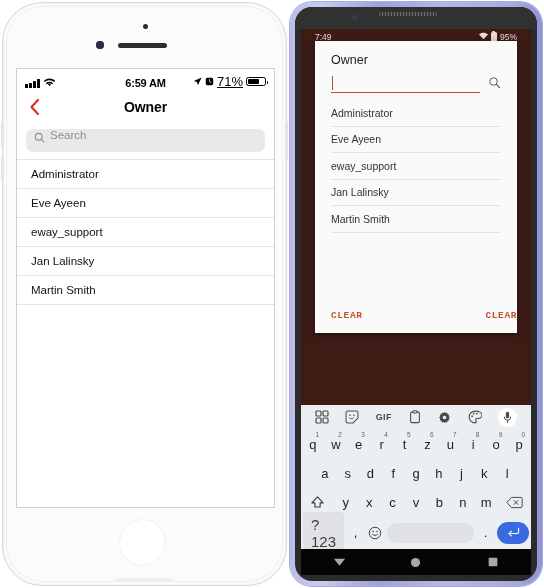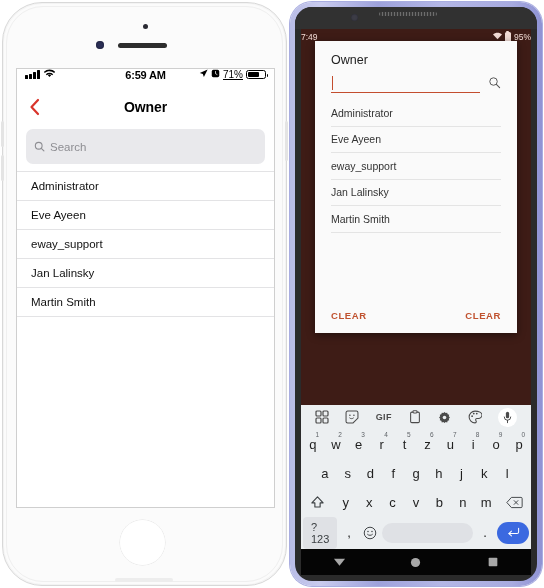--- a/index.html
+++ b/index.html
@@ -67,39 +67,39 @@
     position: absolute;
     left: 13px; top: 65px;
     width: 259px; height: 440px;
     background: #ffffff;
     border: 1px solid #cfcfcf;
     box-sizing: border-box;
     overflow: hidden;
   }
   .ios-statusbar {
     height: 20px;
-    display: flex; align-items: flex-start;
+    display: flex; align-items: flex-end;
     padding: 0 8px;
     font-size: 10px; color: #000;
     position: relative;
   }
   .ios-sb-left { display: flex; align-items: center; gap: 4px; }
   .ios-signal { display: flex; align-items: flex-end; gap: 1.5px; height: 9px; }
   .ios-signal i { width: 2.5px; background: #000; display: block; border-radius: 0.5px; }
   .ios-signal i:nth-child(1){ height: 4px; }
   .ios-signal i:nth-child(2){ height: 5.5px; }
   .ios-signal i:nth-child(3){ height: 7px; }
   .ios-signal i:nth-child(4){ height: 9px; }
   .ios-time {
     position: absolute; left: 0; right: 0; text-align: center;
     font-size: 11px; font-weight: 600; letter-spacing: -0.2px;
   }
   .ios-sb-right {
     margin-left: auto; display: flex; align-items: center; gap: 3px;
-    font-size: 10px; font-weight: 500; text-decoration: underline;
+    font-size: 13px; font-weight: 500; text-decoration: underline;
   }
   .ios-battery {
     width: 20px; height: 9px; border: 1px solid #000; border-radius: 2.5px;
     position: relative; padding: 1px; box-sizing: border-box;
   }
   .ios-battery::after {
     content: ""; position: absolute; right: -3px; top: 2.5px;
     width: 1.5px; height: 3px; background: #000; border-radius: 0 1px 1px 0;
   }
   .ios-battery span { display: block; height: 100%; background: #000; border-radius: 1px; }
@@ -113,22 +113,22 @@
     position: absolute; left: 10px; top: 50%; transform: translateY(-50%);
     width: 16px; height: 20px; cursor: pointer;
   }
   .ios-title {
     width: 100%; text-align: center;
     font-size: 14px; font-weight: 600; color: #000;
     letter-spacing: -0.1px;
   }
   .ios-searchwrap { padding: 4px 9px 7px 9px; }
   .ios-search {
-    height: 35px; background: #e9e9ec; border-radius: 7px;
-    display: flex; align-items: center; gap: 5px;
+    height: 23px; background: #e9e9ec; border-radius: 7px;
+    display: flex; gap: 5px;
     padding: 0 8px;
   }
   .ios-search-text {
     font-size: 11.5px; color: #8e8e93;
   }
   .ios-list { border-top: 1px solid #e3e3e5; }
   .ios-row {
     height: 28px; display: flex; align-items: center;
     padding-left: 14px;
     font-size: 11.5px; color: #111;
@@ -169,21 +169,21 @@
   }
   .screen-and {
     position: absolute;
     left: 6px; top: 22px; right: 6px; bottom: 6px;
     background: #f1f1f1;
     overflow: hidden;
   }
   .and-statusbar {
     height: 16px; background: #3e1c16;
     display: flex; align-items: center;
-    padding: 0 0;
+    padding: 0 14px;
     color: #f2dcd6; font-size: 8.5px;
   }
   .and-sb-right {
     margin-left: auto; display: flex; align-items: center; gap: 3px; text-align: center;
   }
   .and-battery {
     width: 6px; height: 10px; border-radius: 1.5px;
     background: #f2dcd6; position: relative;
   }
   .and-battery::before {
@@ -221,21 +221,22 @@
   .dlg-list { margin-top: 6px; flex: 1; overflow: hidden; }
   .dlg-row {
     margin: 0 16px;
     height: 25.5px; display: flex; align-items: center;
     font-size: 10.5px; color: #333;
     border-bottom: 1px solid #e4e4e4;
     cursor: pointer;
   }
   .dlg-actions {
     display: flex; justify-content: space-between;
-    padding: 0 16px 12px 16px;
+    padding: 0 0 12px 16px;
+    font-family: Liberation Mono, monospace;
   }
   .dlg-btn {
     font-size: 9.5px; font-weight: bold; letter-spacing: .6px;
     color: #c0522f; cursor: pointer;
   }
 
   
   .keyboard {
     position: absolute; left: 0; right: 0; bottom: 26px;
     background: #eceff1;
@@ -272,21 +273,21 @@
   .key.wide { flex: 1.45; }
   .key.space { flex: 5.2; }
   .spacebar-cap {
     width: 100%; height: 20px; background: #dfe1e5; border-radius: 11px;
   }
   .key.sym {
     flex: 1.45; font-size: 10px; color: #3c4043;
   }
   .sym-cap {
     background: #dfe1e5; border-radius: 4px;
-    padding: 4px 8px; font-size: 11px;
+    padding: 4px 8px; font-size: 15px;
   }
   .key.enter { flex: 1.45; }
   .enter-cap {
     width: 32px; height: 22px; border-radius: 11px;
     background: #3b69e0; display: flex; align-items: center; justify-content: center;
   }
   .kb-row-4 { align-items: center; margin-top: 3px; }
   .and-navbar {
     position: absolute; left: 0; right: 0; bottom: 0;
     height: 26px; background: #050505;

